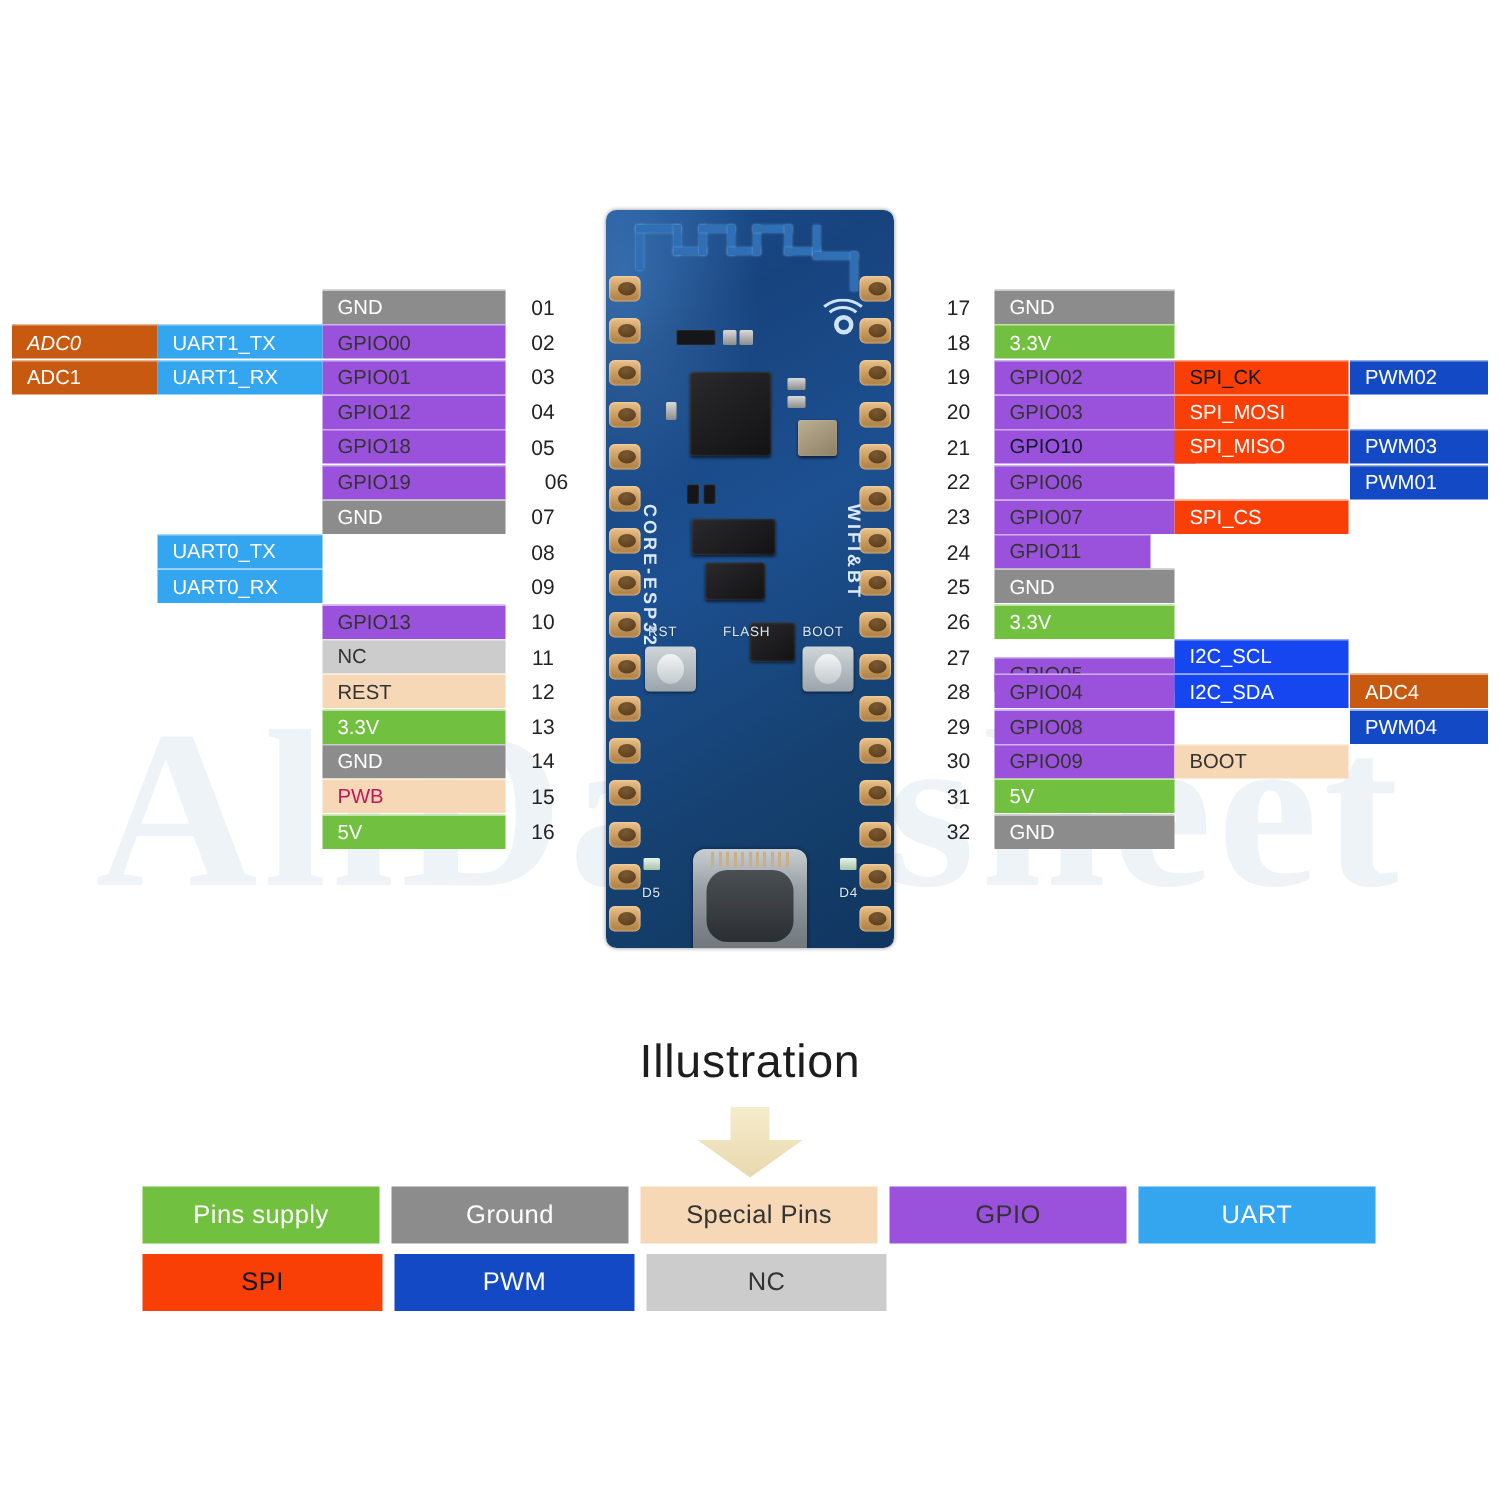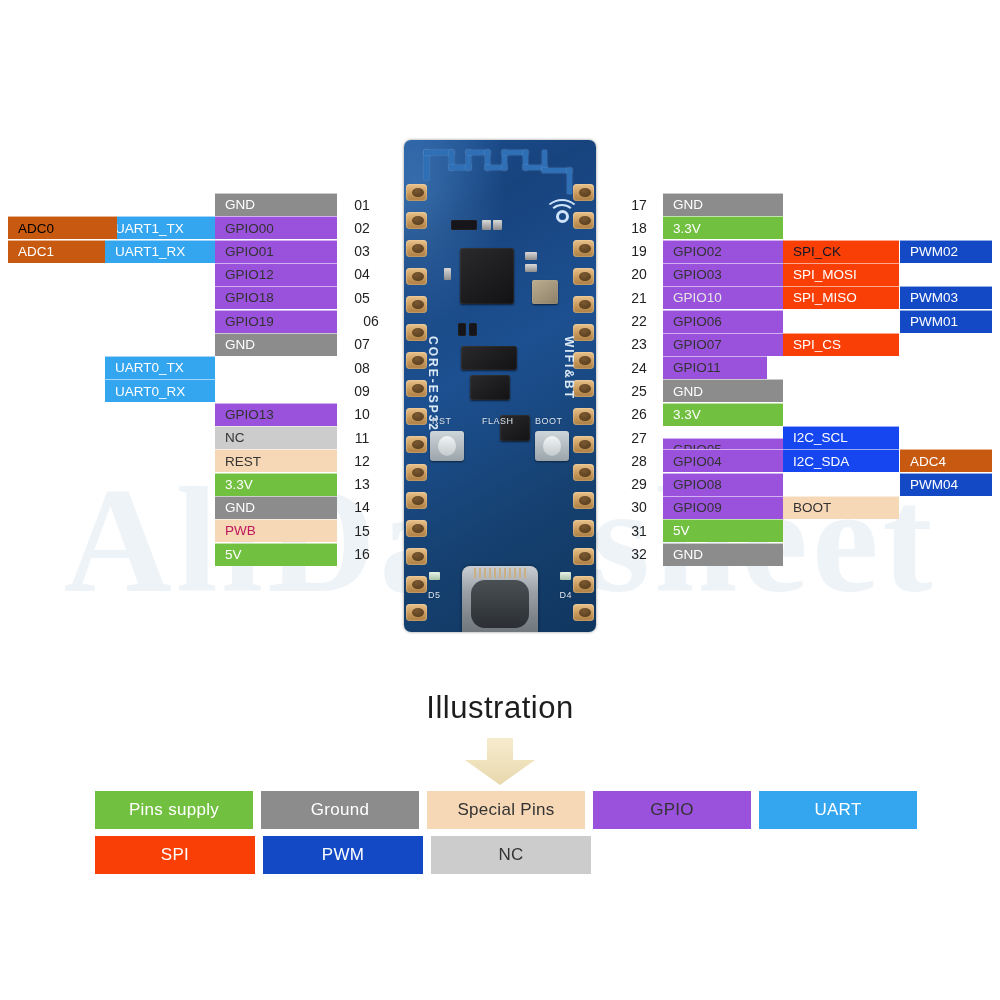--- a/index.html
+++ b/index.html
@@ -237,21 +237,21 @@
       <span class="usbpins"></span>
     </div>
   </div>
 
   <div id="left-pins">
       <div class="pinnum" style="left: 345px; top: 193px;">01</div>
       <div class="cell" style="left: 215px; top: 193px; width: 122px; background: rgb(140, 140, 140); color: rgb(255, 255, 255);">GND</div>
       <div class="pinnum" style="left: 345px; top: 216.3px;">02</div>
       <div class="cell" style="left: 215px; top: 216.3px; width: 122px; background: rgb(154, 82, 221); color: rgb(51, 51, 51);">GPIO00</div>
       <div class="cell" style="left: 105px; top: 216.3px; width: 110px; background: rgb(52, 165, 239); color: rgb(255, 255, 255);">UART1_TX</div>
-      <div class="cell" style="left: 8px; top: 216.3px; width: 109px; background: rgb(199, 90, 16); color: #000000;">ADC0</div>
+      <div class="cell" style="left: 8px; top: 216.3px; width: 97px; background: rgb(199, 90, 16); color: #ffffff; font-style: italic;">ADC0</div>
       <div class="pinnum" style="left: 345px; top: 239.6px;">03</div>
       <div class="cell" style="left: 215px; top: 239.6px; width: 122px; background: rgb(154, 82, 221); color: rgb(51, 51, 51);">GPIO01</div>
       <div class="cell" style="left: 105px; top: 239.6px; width: 110px; background: rgb(52, 165, 239); color: rgb(255, 255, 255);">UART1_RX</div>
       <div class="cell" style="left: 8px; top: 239.6px; width: 97px; background: rgb(199, 90, 16); color: rgb(255, 255, 255);">ADC1</div>
       <div class="pinnum" style="left: 345px; top: 262.9px;">04</div>
       <div class="cell" style="left: 215px; top: 262.9px; width: 122px; background: rgb(154, 82, 221); color: rgb(51, 51, 51);">GPIO12</div>
       <div class="pinnum" style="left: 345px; top: 286.2px;">05</div>
       <div class="cell" style="left: 215px; top: 286.2px; width: 122px; background: rgb(154, 82, 221); color: rgb(51, 51, 51);">GPIO18</div>
       <div class="pinnum" style="left: 354px; top: 309.5px;">06</div>
       <div class="cell" style="left: 215px; top: 309.5px; width: 122px; background: rgb(154, 82, 221); color: rgb(51, 51, 51);">GPIO19</div>
@@ -282,21 +282,21 @@
       <div class="pinnum" style="left: 622px; top: 216.3px;">18</div>
       <div class="cell r" style="left: 663px; top: 216.3px; width: 120px; background: rgb(114, 192, 64); color: rgb(255, 255, 255);">3.3V</div>
       <div class="pinnum" style="left: 622px; top: 239.6px;">19</div>
       <div class="cell r" style="left: 663px; top: 239.6px; width: 120px; background: rgb(154, 82, 221); color: rgb(51, 51, 51);">GPIO02</div>
       <div class="cell r" style="left: 783px; top: 239.6px; width: 116px; background: rgb(249, 63, 5); color: #0f172a;">SPI_CK</div>
       <div class="cell r" style="left: 900px; top: 239.6px; width: 92px; background: rgb(19, 73, 196); color: rgb(255, 255, 255);">PWM02</div>
       <div class="pinnum" style="left: 622px; top: 262.9px;">20</div>
       <div class="cell r" style="left: 663px; top: 262.9px; width: 120px; background: rgb(154, 82, 221); color: rgb(51, 51, 51);">GPIO03</div>
       <div class="cell r" style="left: 783px; top: 262.9px; width: 116px; background: rgb(249, 63, 5); color: rgb(255, 255, 255);">SPI_MOSI</div>
       <div class="pinnum" style="left: 622px; top: 286.2px;">21</div>
-      <div class="cell r" style="left: 663px; top: 286.2px; width: 134px; background: rgb(154, 82, 221); color: #e5e5e5;">GPIO10</div>
+      <div class="cell r" style="left: 663px; top: 286.2px; width: 134px; background: rgb(154, 82, 221); color: #0f172a;">GPIO10</div>
       <div class="cell r" style="left: 783px; top: 286.2px; width: 116px; background: rgb(249, 63, 5); color: rgb(255, 255, 255);">SPI_MISO</div>
       <div class="cell r" style="left: 900px; top: 286.2px; width: 92px; background: rgb(19, 73, 196); color: rgb(255, 255, 255);">PWM03</div>
       <div class="pinnum" style="left: 622px; top: 309.5px;">22</div>
       <div class="cell r" style="left: 663px; top: 309.5px; width: 120px; background: rgb(154, 82, 221); color: rgb(51, 51, 51);">GPIO06</div>
       <div class="cell r" style="left: 900px; top: 309.5px; width: 92px; background: rgb(19, 73, 196); color: rgb(255, 255, 255);">PWM01</div>
       <div class="pinnum" style="left: 622px; top: 332.8px;">23</div>
       <div class="cell r" style="left: 663px; top: 332.8px; width: 120px; background: rgb(154, 82, 221); color: rgb(51, 51, 51);">GPIO07</div>
       <div class="cell r" style="left: 783px; top: 332.8px; width: 116px; background: rgb(249, 63, 5); color: rgb(255, 255, 255);">SPI_CS</div>
       <div class="pinnum" style="left: 622px; top: 356.1px;">24</div>
       <div class="cell r" style="left: 663px; top: 356.1px; width: 104px; background: rgb(154, 82, 221); color: rgb(51, 51, 51);">GPIO11</div>
@@ -336,19 +336,19 @@
 
   <div class="legend" id="legend">
       <div class="lrow">
         <div class="lbox" style="background: rgb(114, 192, 64); color: rgb(255, 255, 255);">Pins supply</div>
         <div class="lbox" style="background: rgb(140, 140, 140); color: rgb(255, 255, 255);">Ground</div>
         <div class="lbox" style="background: rgb(247, 216, 182); color: rgb(51, 51, 51);">Special Pins</div>
         <div class="lbox" style="background: rgb(154, 82, 221); color: rgb(51, 51, 51);">GPIO</div>
         <div class="lbox" style="background: rgb(52, 165, 239); color: rgb(255, 255, 255);">UART</div>
       </div>
       <div class="lrow">
-        <div class="lbox" style="background: rgb(249, 63, 5); color: #ffffff; text-align: center;">SPI</div>
+        <div class="lbox" style="background: rgb(249, 63, 5); color: #0f172a; text-align: center;">SPI</div>
         <div class="lbox" style="background: rgb(19, 73, 196); color: rgb(255, 255, 255);">PWM</div>
         <div class="lbox" style="background: rgb(204, 204, 204); color: rgb(51, 51, 51);">NC</div>
       </div>
     </div>
 
 </div>
 
 </body></html>

